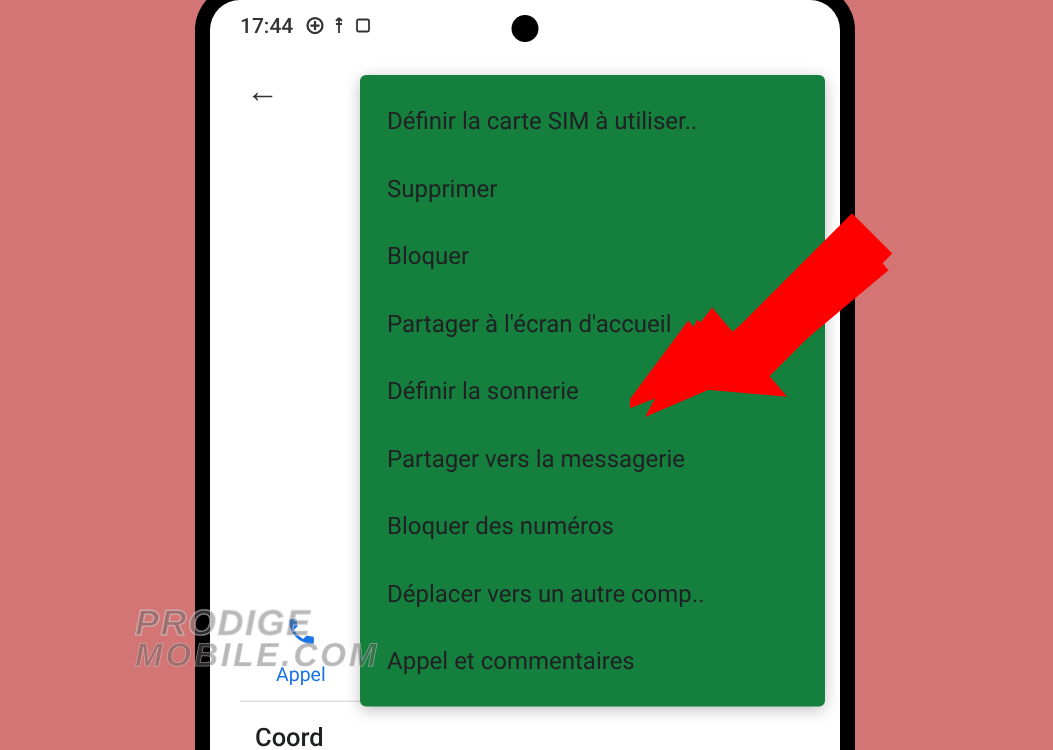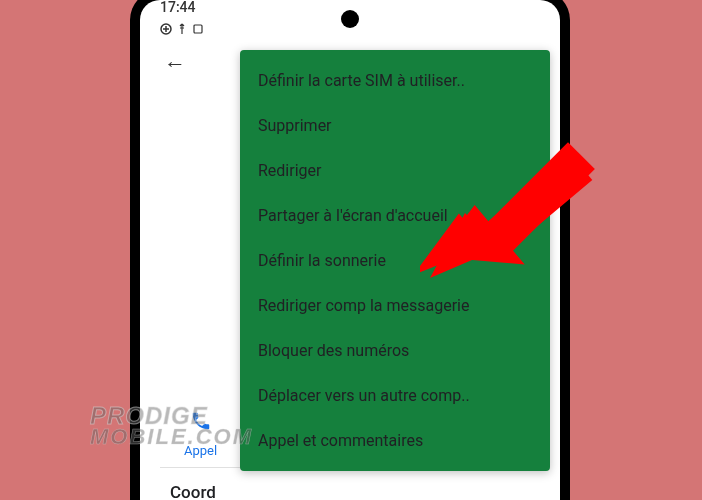--- a/index.html
+++ b/index.html
@@ -32,21 +32,21 @@
     .status-bar {
       height: 36px;
       display: flex;
       align-items: center;
       justify-content: space-between;
       padding: 0 20px;
       font-size: 14px;
       color: #333;
       position: relative;
     }
-    .status-left { display: flex; align-items: flex-start; gap: 8px; font-weight: 500; flex-direction: column; }
+    .status-left { display: flex; align-items: flex-end; gap: 8px; font-weight: 500; }
     .status-icons-left { display: flex; gap: 4px; }
     .status-icons-left span { font-size: 12px; }
     .camera-hole {
       position: absolute;
       left: 50%;
       top: 10px;
       transform: translateX(-50%);
       width: 18px;
       height: 18px;
       background: #000;
@@ -190,24 +190,24 @@
           </svg>
       </span>
       <div class="tab-label">Appel</div>
       <div class="divider-line"></div>
       <div class="section-label">Coord</div>
     </div>
 
     <div class="dropdown-menu">
       <div class="menu-item">Définir la carte SIM à utiliser..</div>
       <div class="menu-item">Supprimer</div>
-      <div class="menu-item">Rediriger</div>
+      <div class="menu-item">Bloquer</div>
       <div class="menu-item">Partager à l'écran d'accueil</div>
       <div class="menu-item">Définir la sonnerie</div>
-      <div class="menu-item">Rediriger comp la messagerie</div>
+      <div class="menu-item">Partager vers la messagerie</div>
       <div class="menu-item">Bloquer des numéros</div>
       <div class="menu-item">Déplacer vers un autre comp..</div>
       <div class="menu-item">Appel et commentaires</div>
     </div>
 
   </div>
 </div>
 
 <div class="arrow-annotation">
   <svg width="180" height="170" viewBox="0 0 180 170">

